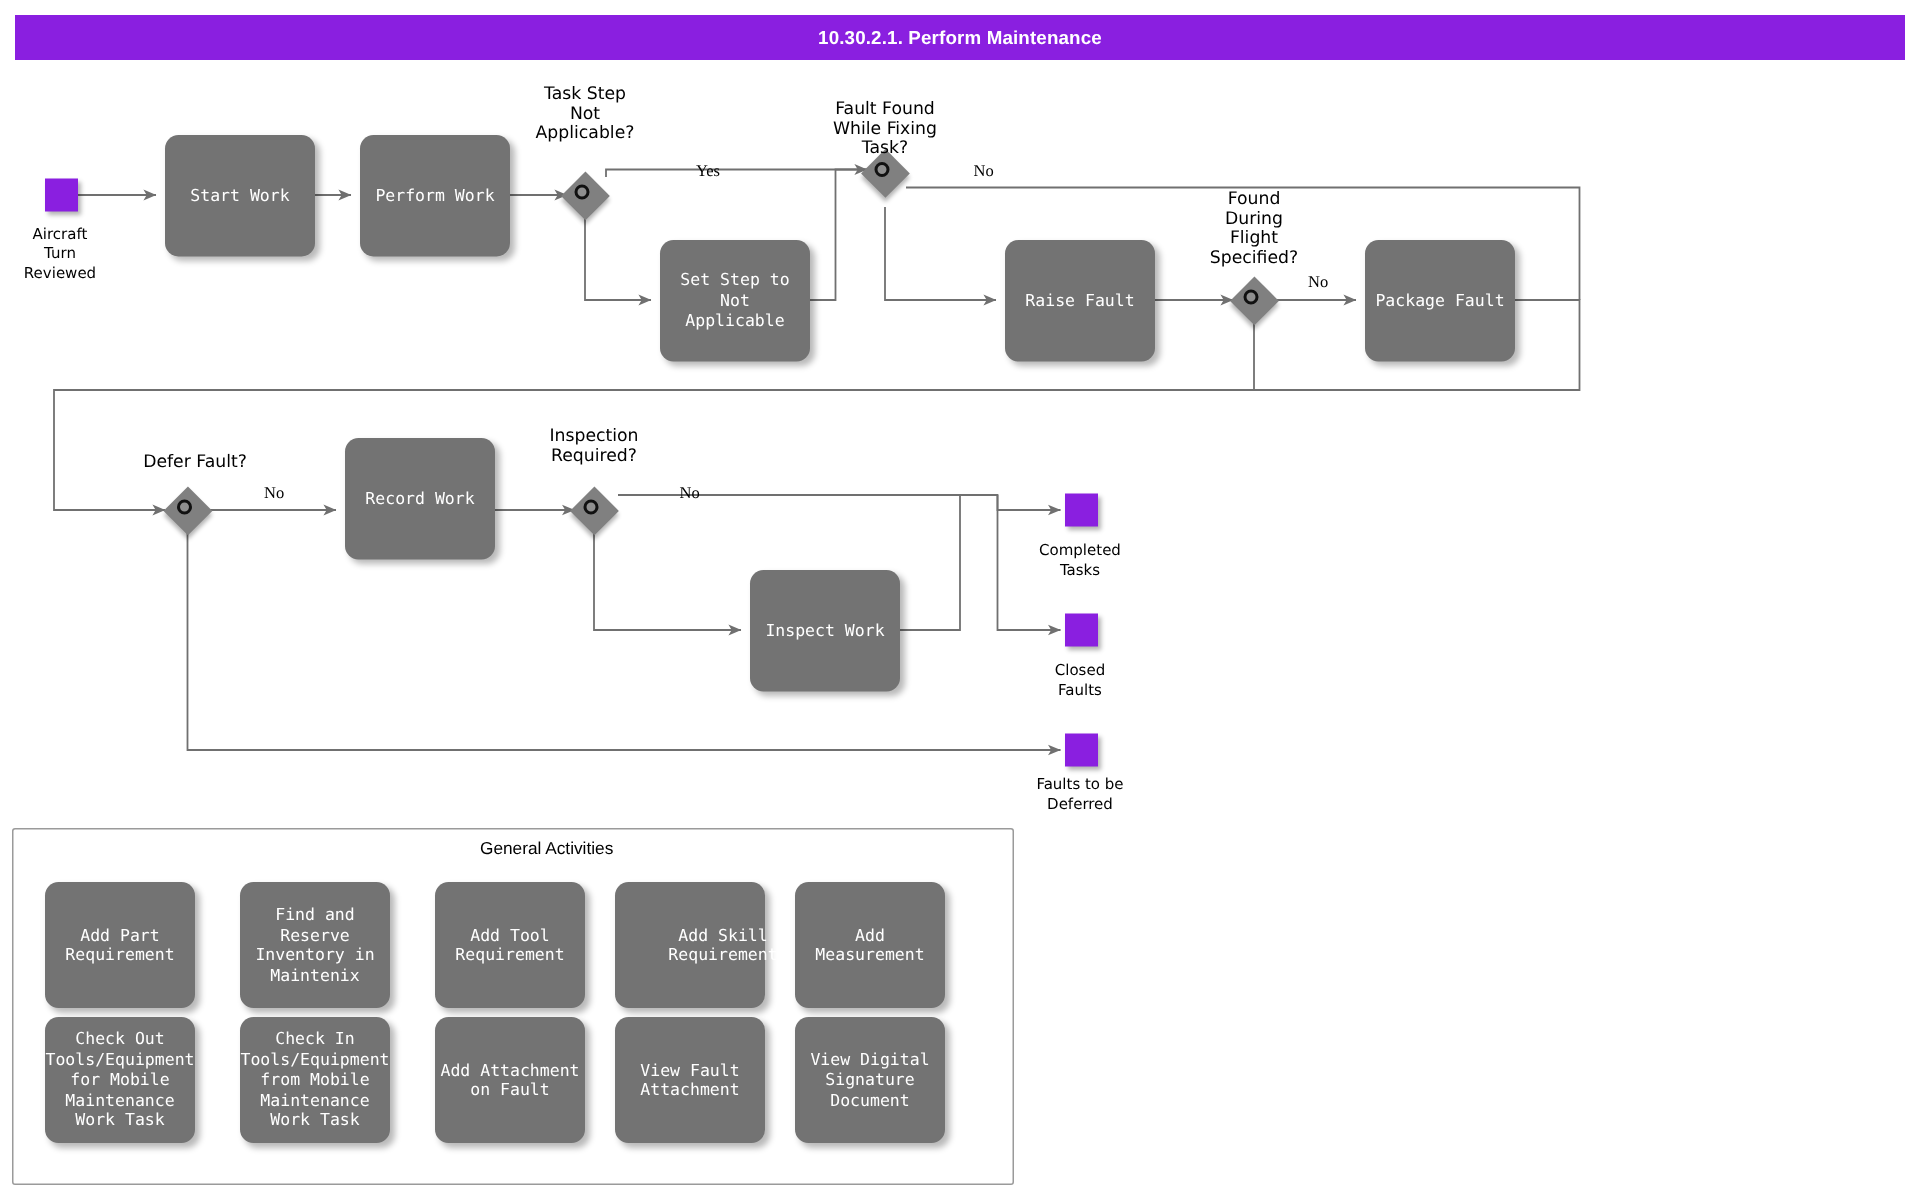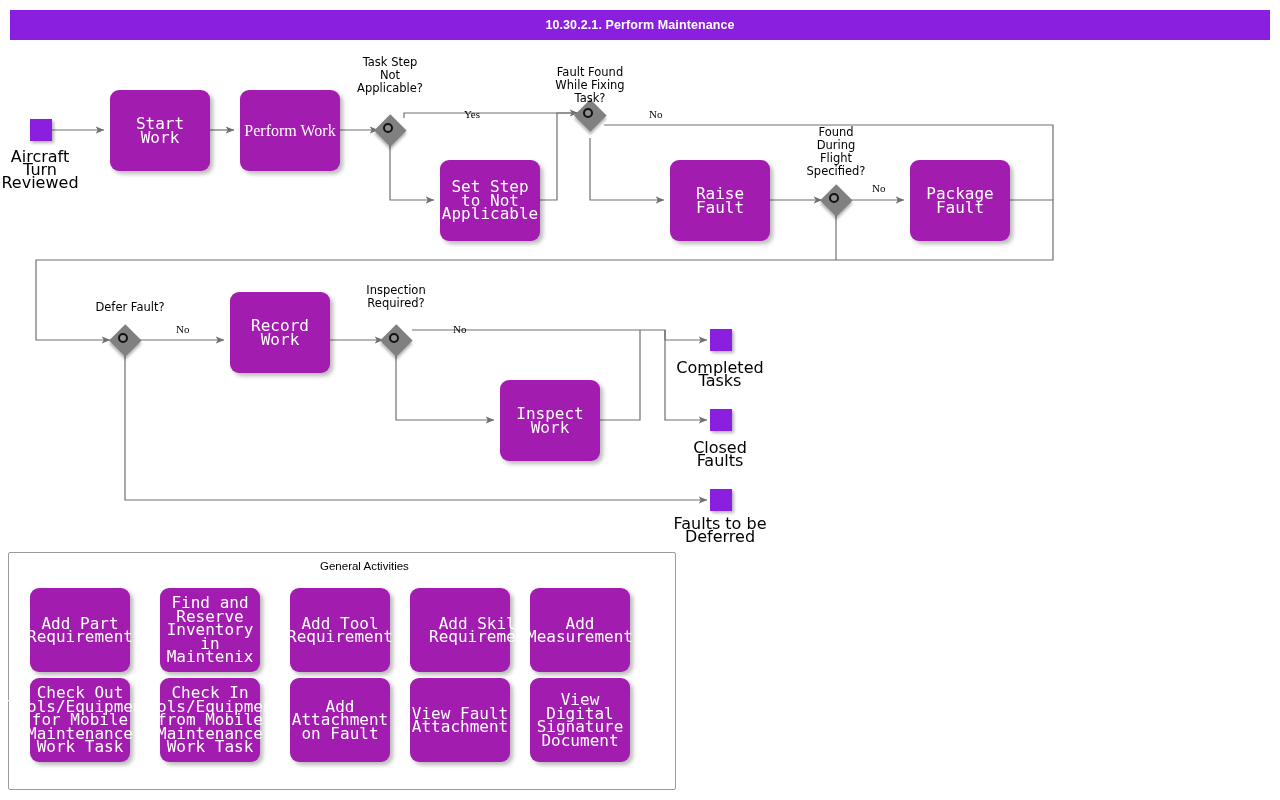--- a/index.html
+++ b/index.html
@@ -18,35 +18,35 @@
     display:flex;align-items:center;justify-content:center;
   }
   .titlebar .t{
     color:#ffffff;font-size:12.5px;font-weight:bold;
     font-family:"Liberation Sans",sans-serif;letter-spacing:.1px;
   }
 
   
   .task{
     position:absolute;box-sizing:border-box;
-    background:#a21caf;border-radius:9px;
+    background:#737373;border-radius:9px;
     box-shadow:3px 3px 4px rgba(0,0,0,.28);
     display:flex;align-items:center;justify-content:center;text-align:center;
-    color:#ffffff;font-size:16px;line-height:13.5px;
+    color:#ffffff;font-size:11px;line-height:13.5px;
     font-family:"DejaVu Sans Mono","Liberation Mono",monospace;
     padding:2px 3px;white-space:pre-line;
   }
 
   
   .event{
     position:absolute;width:22px;height:22px;background:#8A1FE0;
     box-shadow:2px 2px 3px rgba(0,0,0,.30);
   }
   .evlabel{
-    position:absolute;text-align:center;font-size:16px;line-height:13px;
+    position:absolute;text-align:center;font-size:10px;line-height:13px;
     font-family:"DejaVu Sans","Liberation Sans",sans-serif;color:#000;
     white-space:pre-line;
   }
 
   
   .gw{position:absolute;width:32px;height:32px;}
   .gw .dia{
     position:absolute;left:0;top:0;width:22.6px;height:22.6px;
     background:#808080;
     transform:rotate(45deg);transform-origin:center;
@@ -149,21 +149,21 @@
   <div class="event" style="left:710px;top:409px;"></div>
   <div class="evlabel" style="left:670px;top:441px;width:100px;">Closed
 Faults</div>
 
   <div class="event" style="left:710px;top:489px;"></div>
   <div class="evlabel" style="left:665px;top:517px;width:110px;">Faults to be
 Deferred</div>
 
   <div class="task" style="left:110px;top:90px;width:100px;height:81px;">Start Work</div>
 
-  <div class="task" style="left:240px;top:90px;width:100px;height:81px;font-family:Liberation Serif, serif;">Perform Work</div>
+  <div class="task" style="left:240px;top:90px;width:100px;height:81px;">Perform Work</div>
 
   <div class="task" style="left:440px;top:160px;width:100px;height:81px;">Set Step to Not
 Applicable</div>
 
   <div class="task" style="left:670px;top:160px;width:100px;height:81px;">Raise Fault</div>
 
   <div class="task" style="left:910px;top:160px;width:100px;height:81px;">Package Fault</div>
 
   <div class="task" style="left:230px;top:292px;width:100px;height:81px;">Record Work</div>
 

